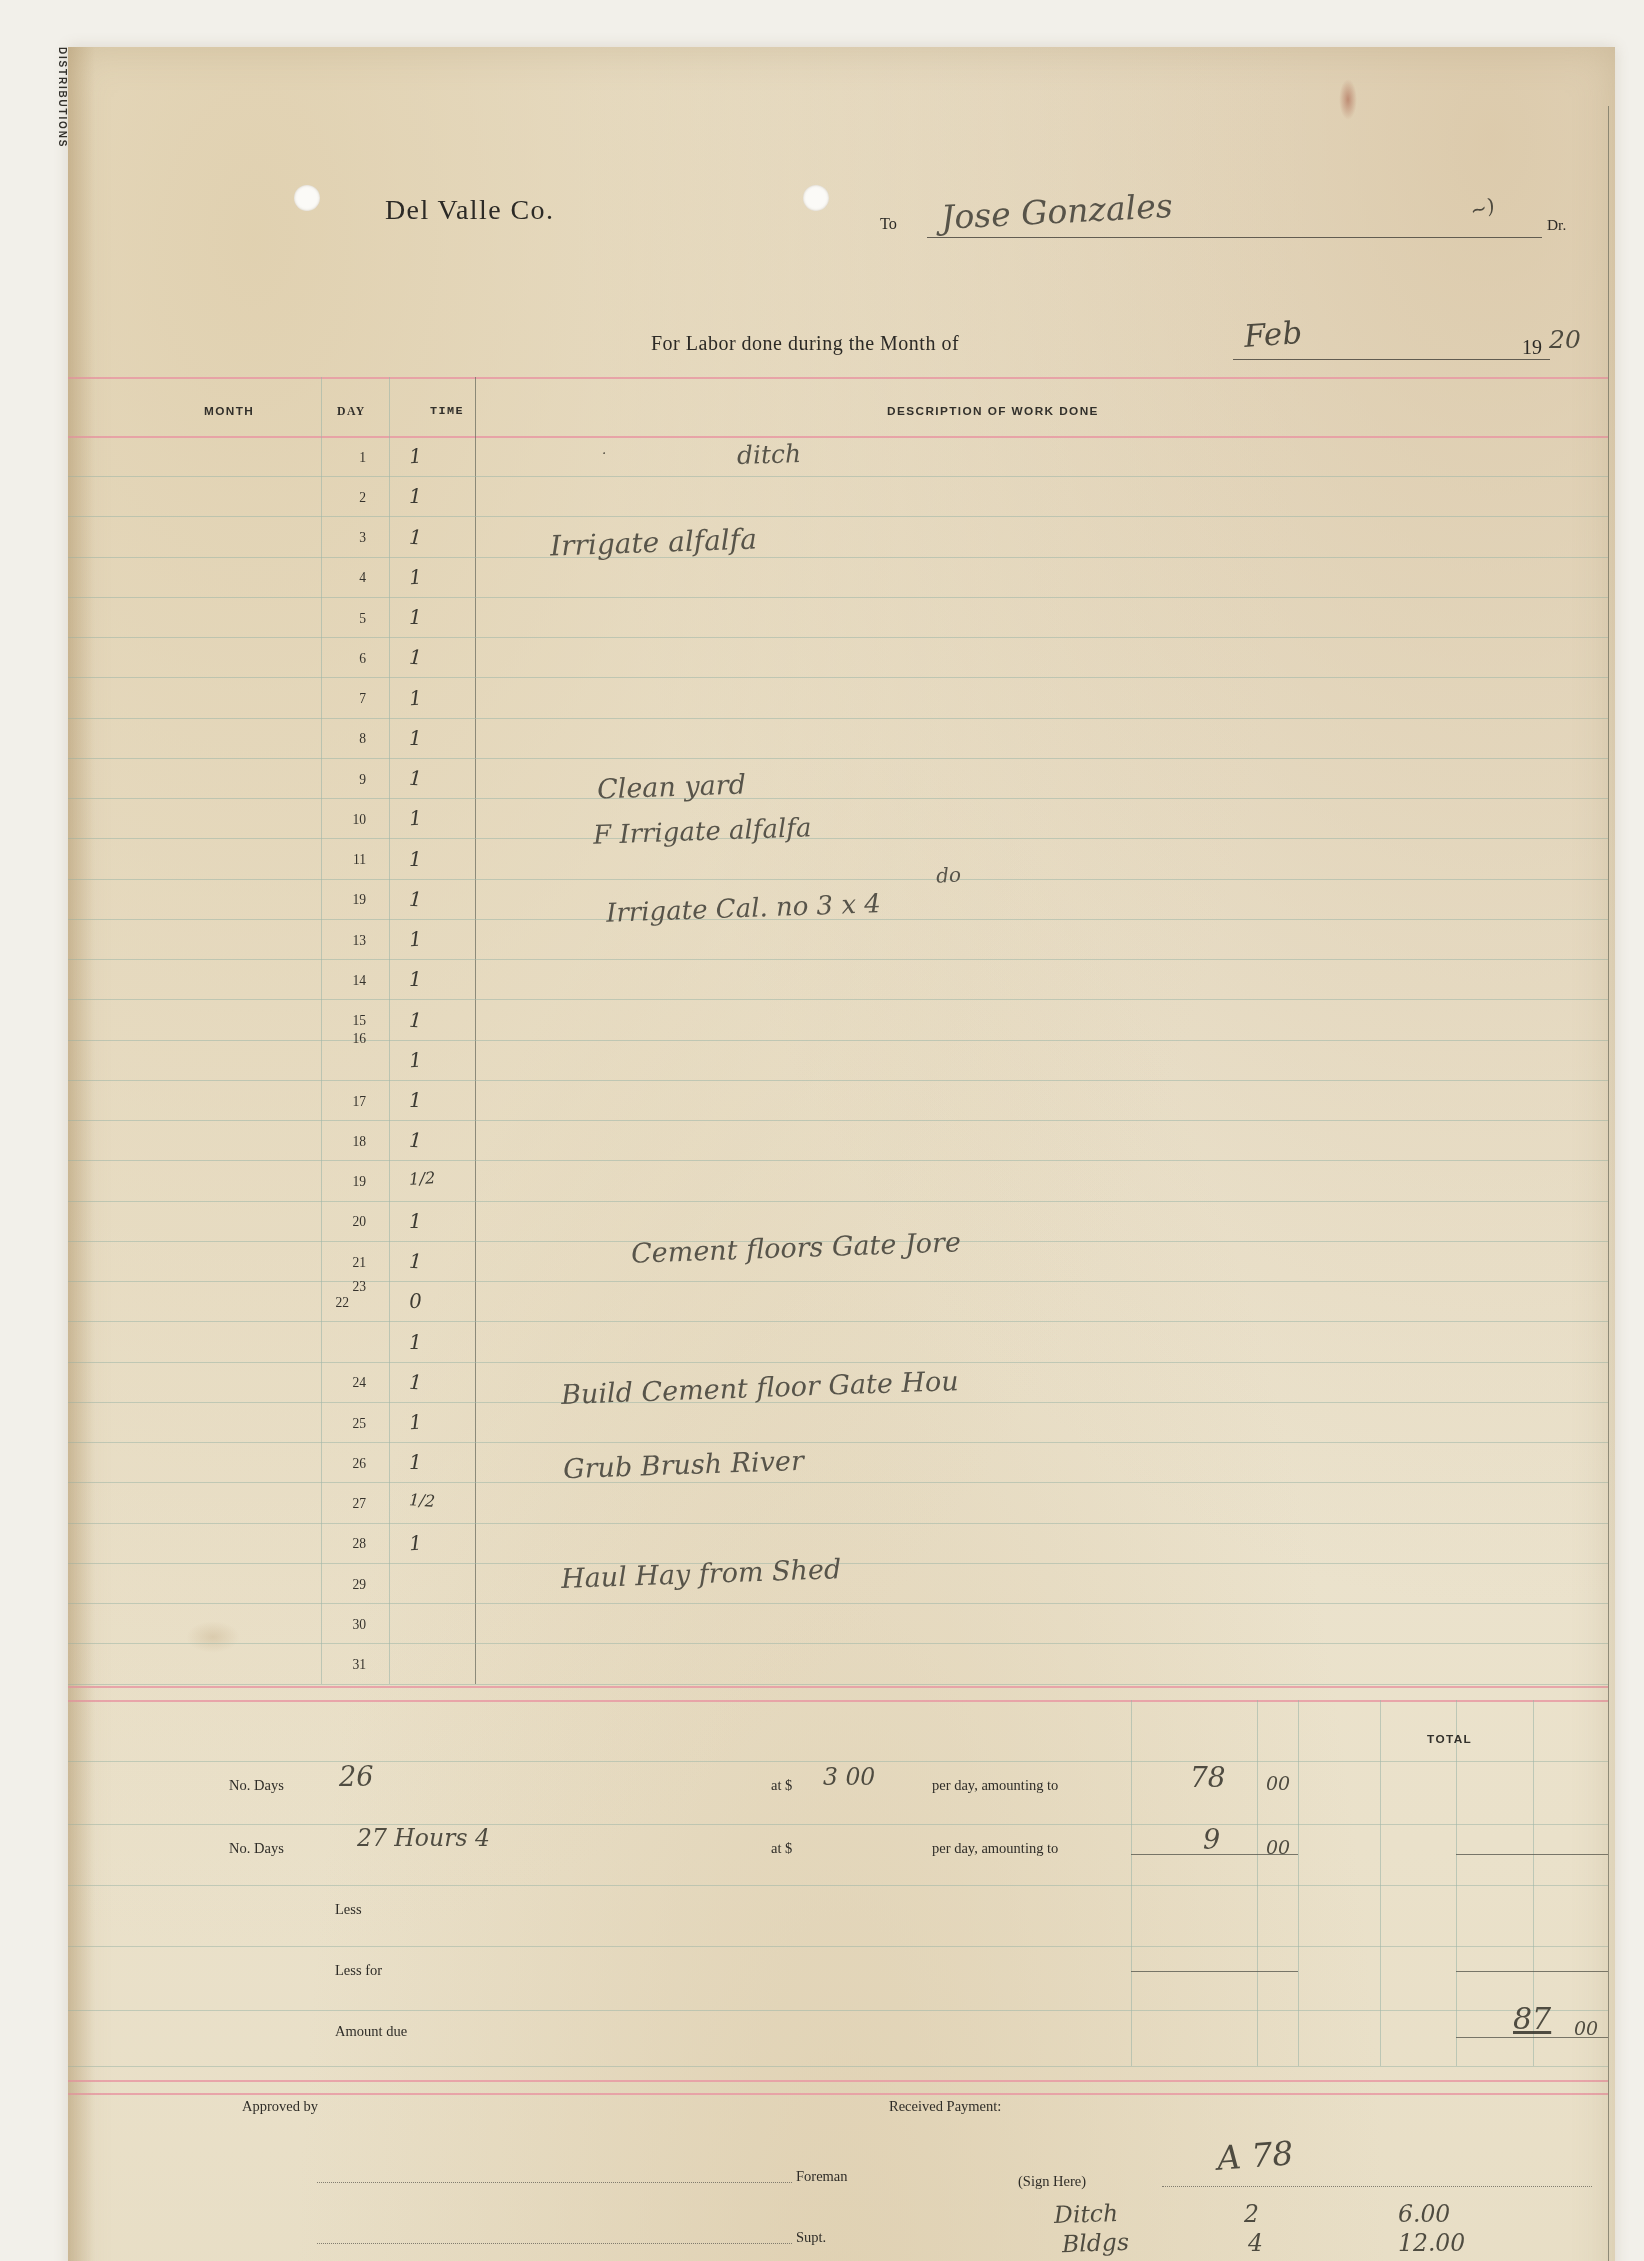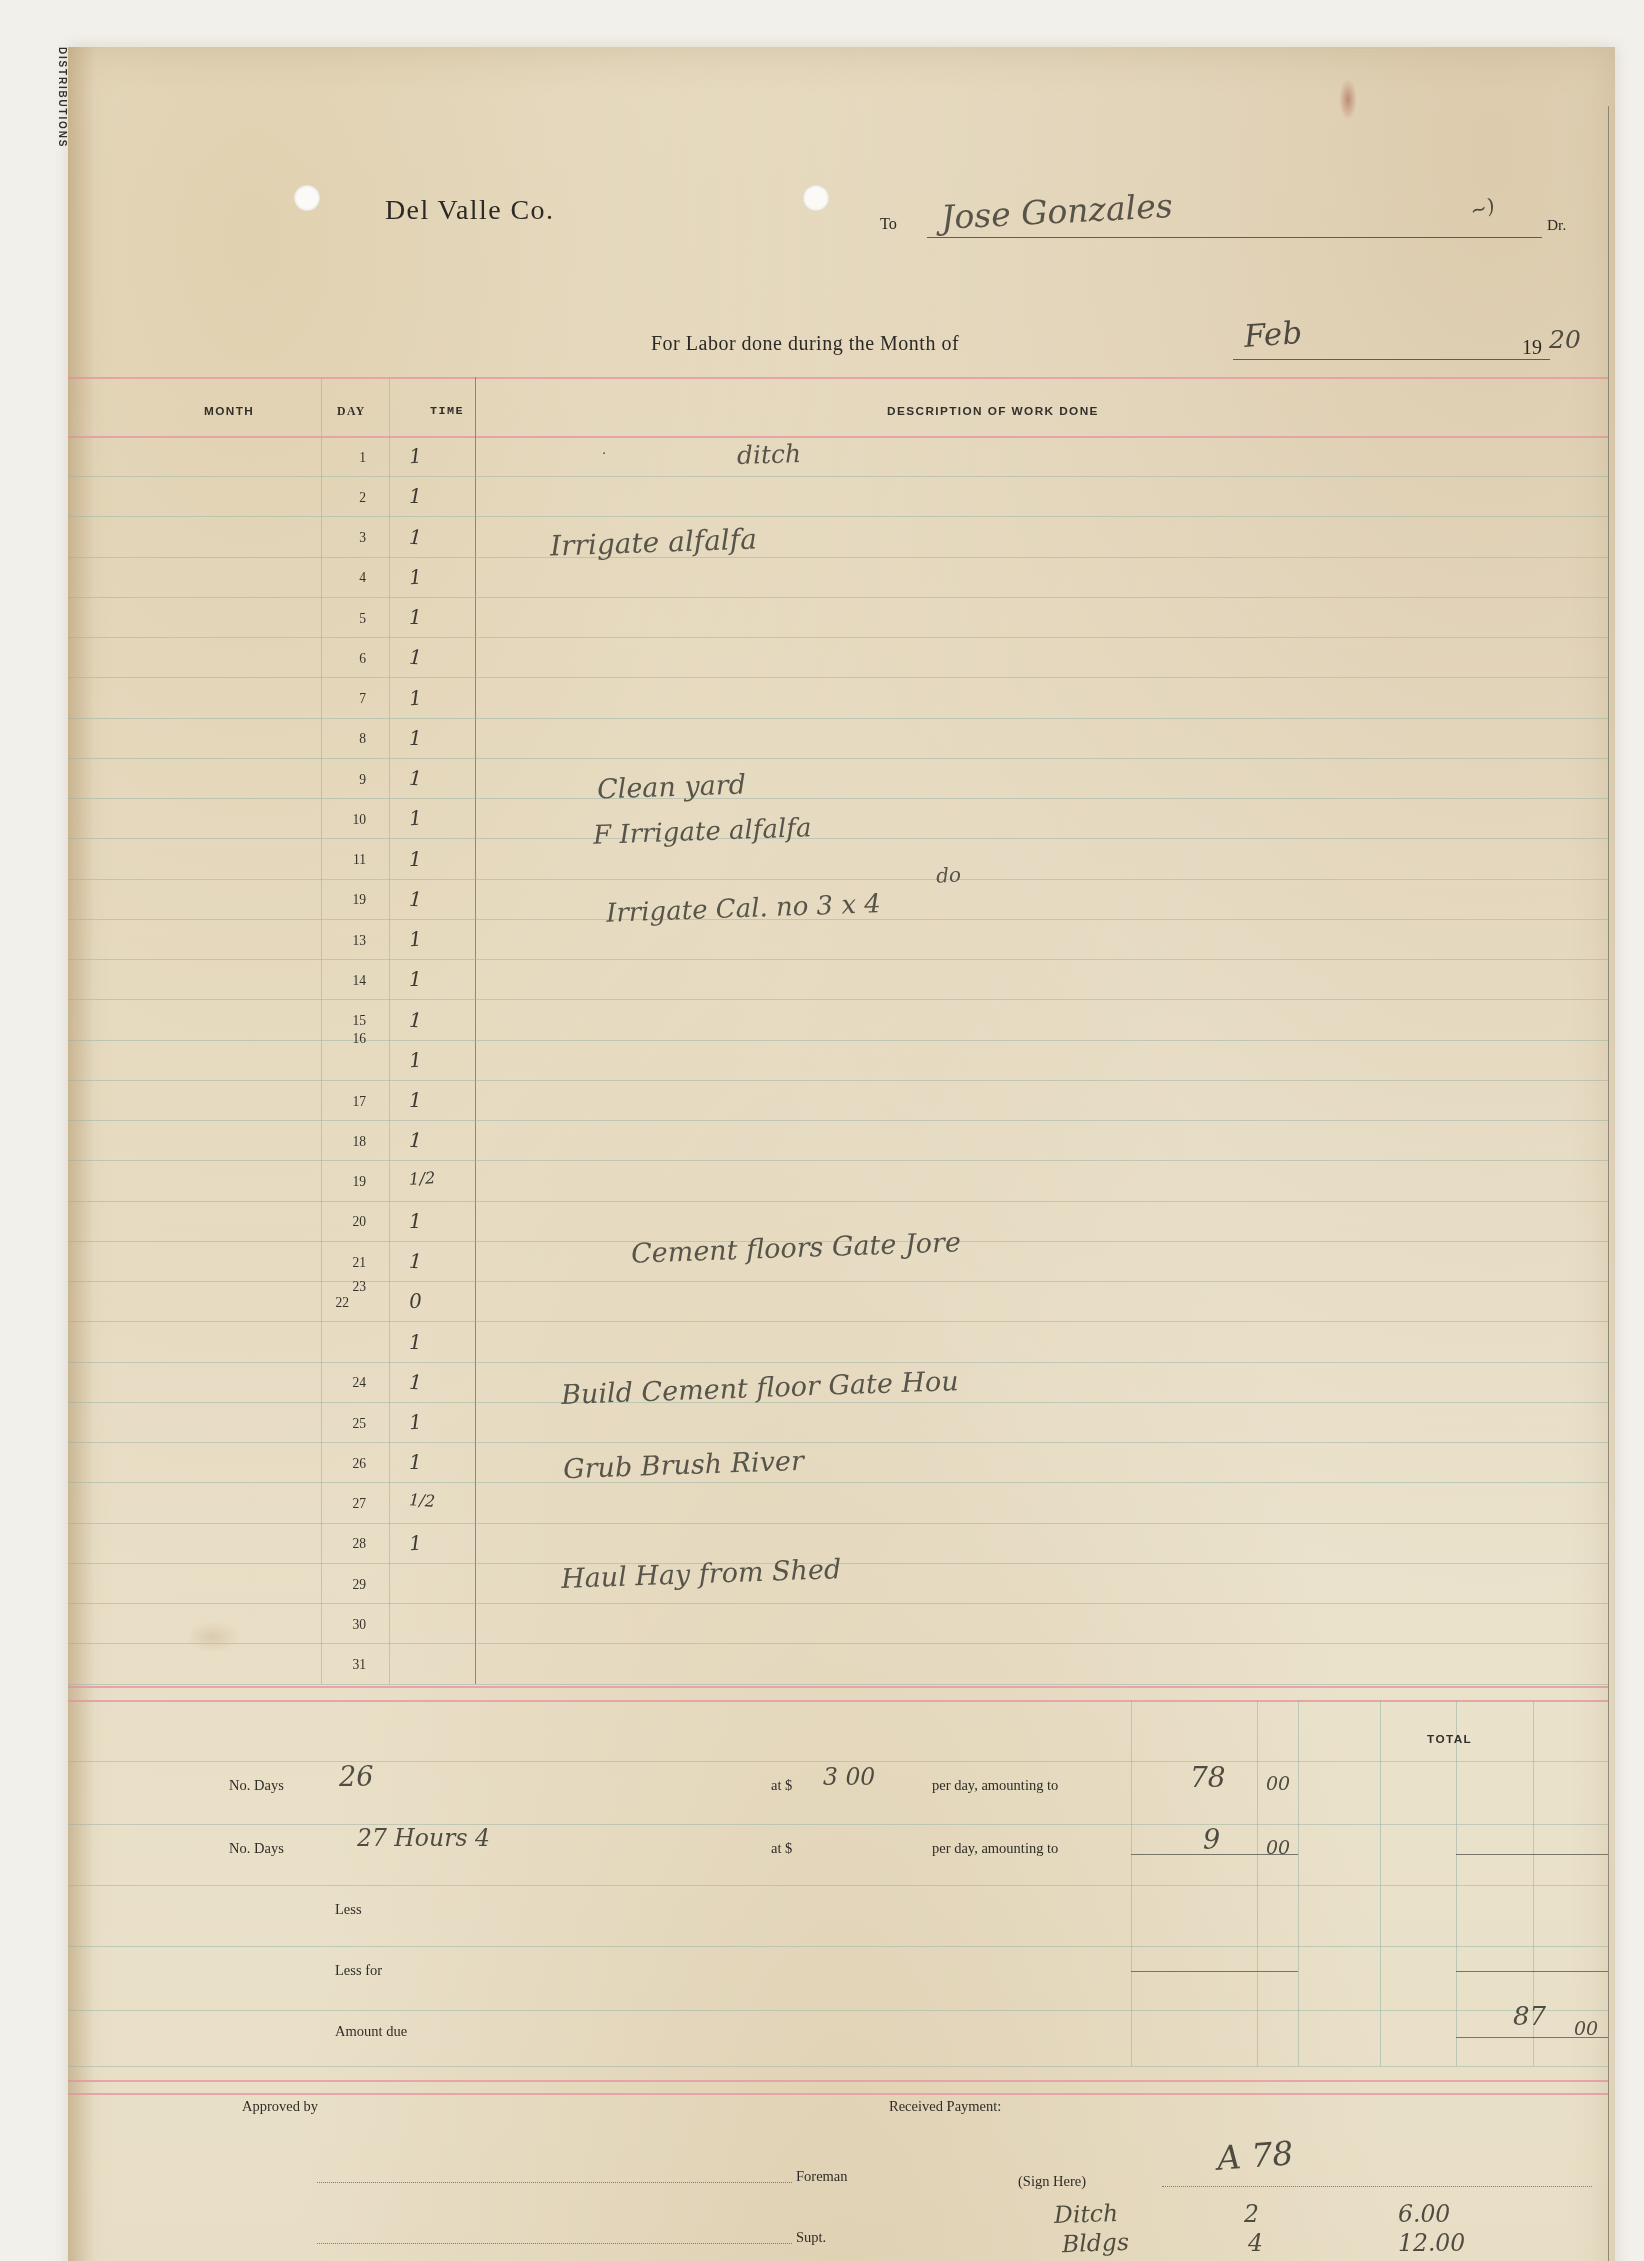--- a/index.html
+++ b/index.html
@@ -387,21 +387,21 @@
 
     <div class="pr footlabel" style="left:703px; top:1793px;">at $</div>
     <div class="pr footlabel" style="left:864px; top:1793px;">per day, amounting to</div>
     <div class="hw" style="left:1135px; top:1777px; font-size:27px;">9</div>
     <div class="hw" style="left:1198px; top:1789px; font-size:19px;">00</div>
 
     <div class="pr footlabel" style="left:267px; top:1854px;">Less</div>
     <div class="pr footlabel" style="left:267px; top:1915px;">Less for</div>
     <div class="pr footlabel" style="left:267px; top:1976px;">Amount due</div>
 
-    <div class="hw" style="left:1445px; top:1954px; font-size:26px;">87</div>
+    <div class="hw" style="left:1445px; top:1954px; font-size:30px;text-decoration:underline;">87</div>
     <div class="hw" style="left:1506px; top:1970px; font-size:19px;">00</div>
 
     <div class="rule-red" style="left:0px; top:2033px; width:1540px;"></div>
     <div class="rule-red" style="left:0px; top:2046px; width:1540px;"></div>
 
     <div class="pr footlabel" style="left:174px; top:2051px;">Approved by</div>
     <div class="pr footlabel" style="left:821px; top:2051px;">Received Payment:</div>
 
     <div class="dotline" style="left:249px; top:2135px; width:475px;"></div>
     <div class="pr footlabel" style="left:728px; top:2121px;">Foreman</div>

